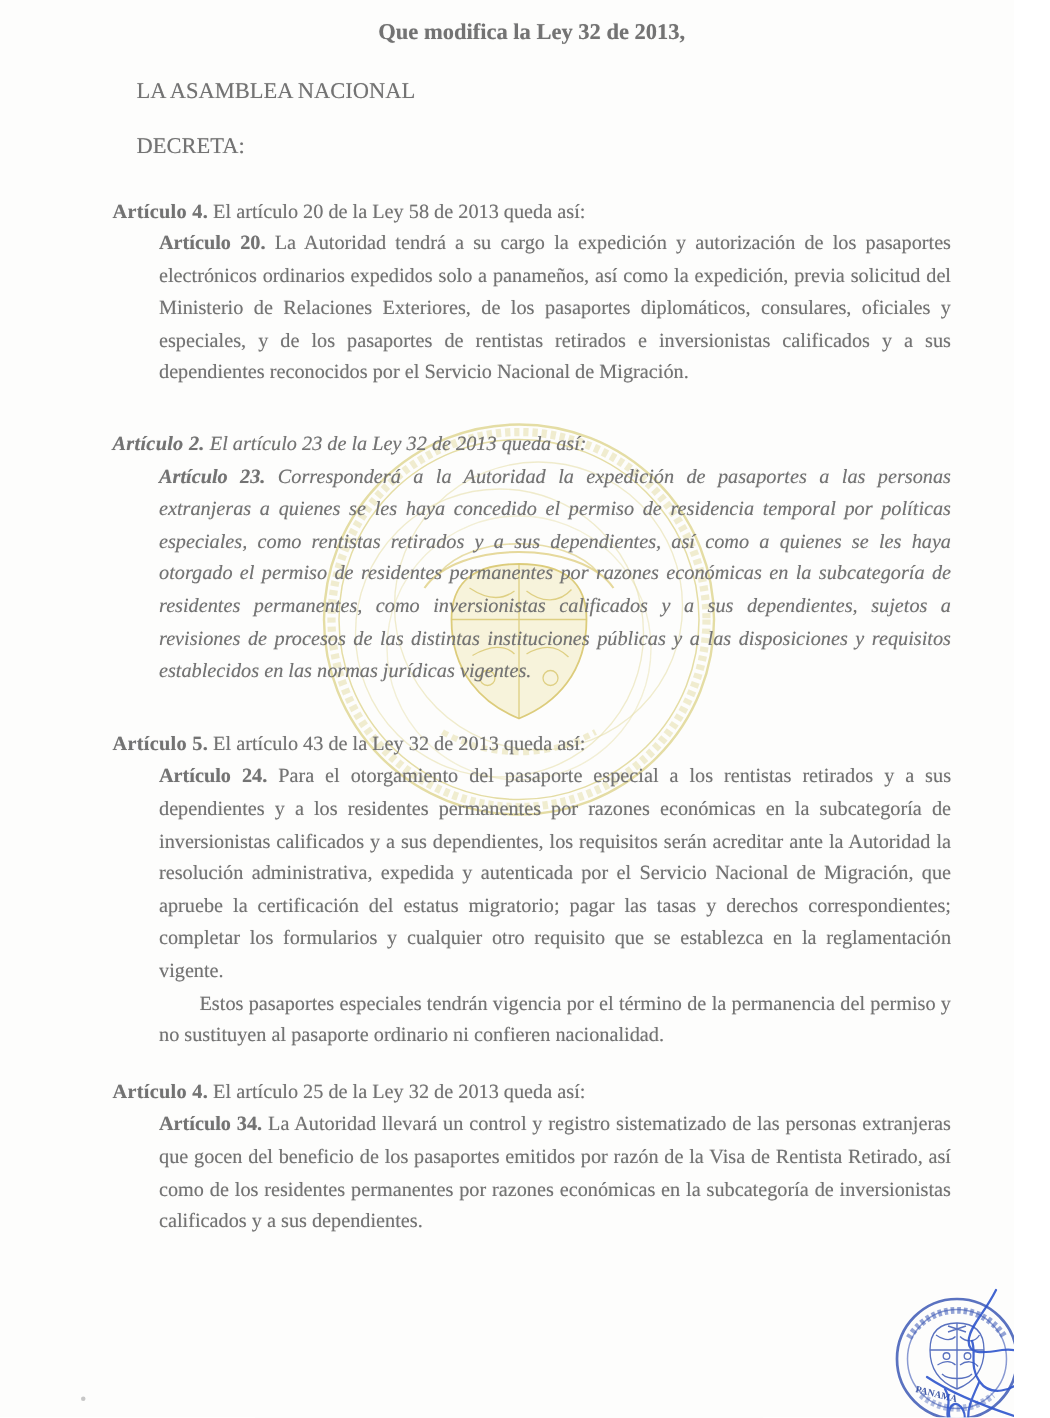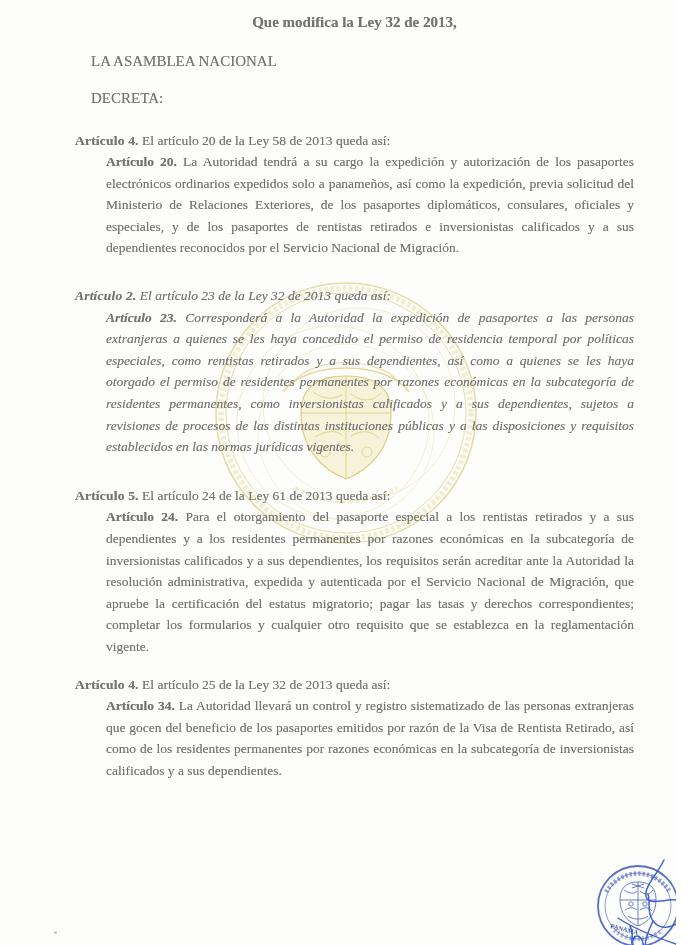--- a/index.html
+++ b/index.html
@@ -79,22 +79,23 @@
       <p class="art-head"><span class="b">Artículo 4.</span> <span>El artículo 20 de la Ley 58 de 2013 queda así:</span></p>
       <p class="art-quote"><span class="b">Artículo 20.</span> <span>La Autoridad tendrá a su cargo la expedición y autorización de los pasaportes electrónicos ordinarios expedidos solo a panameños, así como la expedición, previa solicitud del Ministerio de Relaciones Exteriores, de los pasaportes diplomáticos, consulares, oficiales y especiales, y de los pasaportes de rentistas retirados e inversionistas calificados y a sus dependientes reconocidos por el Servicio Nacional de Migración.</span></p>
     </div>
 
     <div class="article a2">
       <p class="art-head"><span class="b">Artículo 2.</span> <span>El artículo 23 de la Ley 32 de 2013 queda así:</span></p>
       <p class="art-quote"><span class="b">Artículo 23.</span> <span>Corresponderá a la Autoridad la expedición de pasaportes a las personas extranjeras a quienes se les haya concedido el permiso de residencia temporal por políticas especiales, como rentistas retirados y a sus dependientes, así como a quienes se les haya otorgado el permiso de residentes permanentes por razones económicas en la subcategoría de residentes permanentes, como inversionistas calificados y a sus dependientes, sujetos a revisiones de procesos de las distintas instituciones públicas y a las disposiciones y requisitos establecidos en las normas jurídicas vigentes.</span></p>
     </div>
 
     <div class="article a3">
-      <p class="art-head"><span class="b">Artículo 5.</span> <span>El artículo 24 de la Ley 61 de 2013 queda así:</span></p>
+      <p class="art-head"><span class="b">Artículo 5.</span> <span>El artículo 43 de la Ley 32 de 2013 queda así:</span></p>
       <p class="art-quote"><span class="b">Artículo 24.</span> <span>Para el otorgamiento del pasaporte especial a los rentistas retirados y a sus dependientes y a los residentes permanentes por razones económicas en la subcategoría de inversionistas calificados y a sus dependientes, los requisitos serán acreditar ante la Autoridad la resolución administrativa, expedida y autenticada por el Servicio Nacional de Migración, que apruebe la certificación del estatus migratorio; pagar las tasas y derechos correspondientes; completar los formularios y cualquier otro requisito que se establezca en la reglamentación vigente.</span></p>
+      <p class="art-quote cont-para">Estos pasaportes especiales tendrán vigencia por el término de la permanencia del permiso y no sustituyen al pasaporte ordinario ni confieren nacionalidad.</p>
     </div>
 
     <div class="article a4">
       <p class="art-head"><span class="b">Artículo 4.</span> <span>El artículo 25 de la Ley 32 de 2013 queda así:</span></p>
       <p class="art-quote"><span class="b">Artículo 34.</span> <span>La Autoridad llevará un control y registro sistematizado de las personas extranjeras que gocen del beneficio de los pasaportes emitidos por razón de la Visa de Rentista Retirado, así como de los residentes permanentes por razones económicas en la subcategoría de inversionistas calificados y a sus dependientes.</span></p>
     </div>
 
   </div>
 
   <svg class="stamp" viewBox="0 0 112 95" xmlns="http://www.w3.org/2000/svg">

